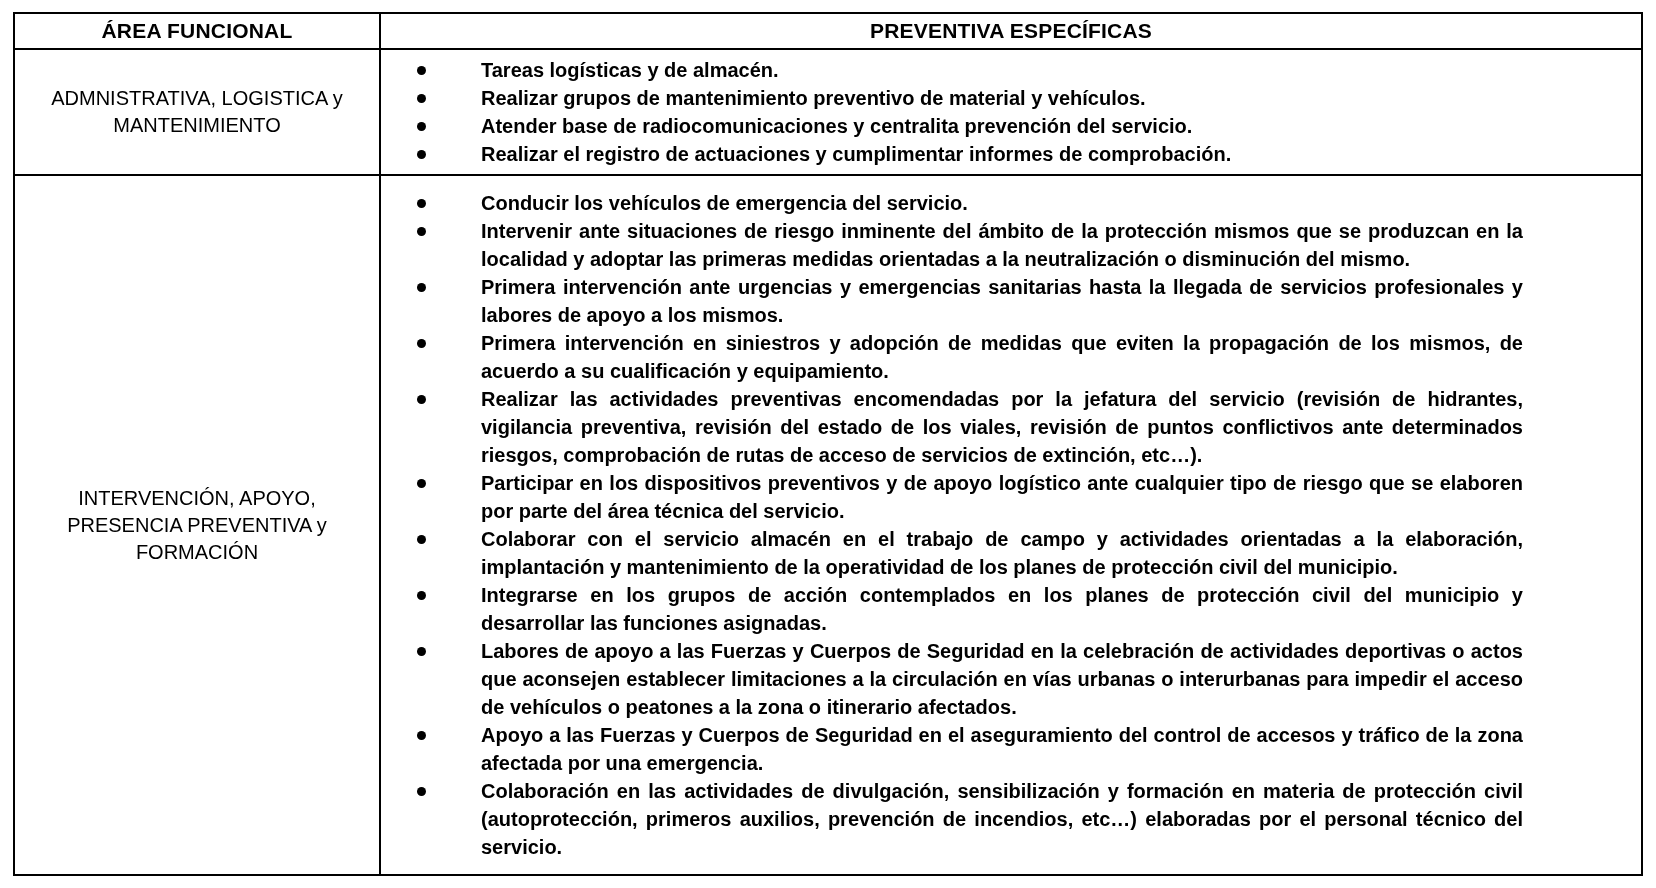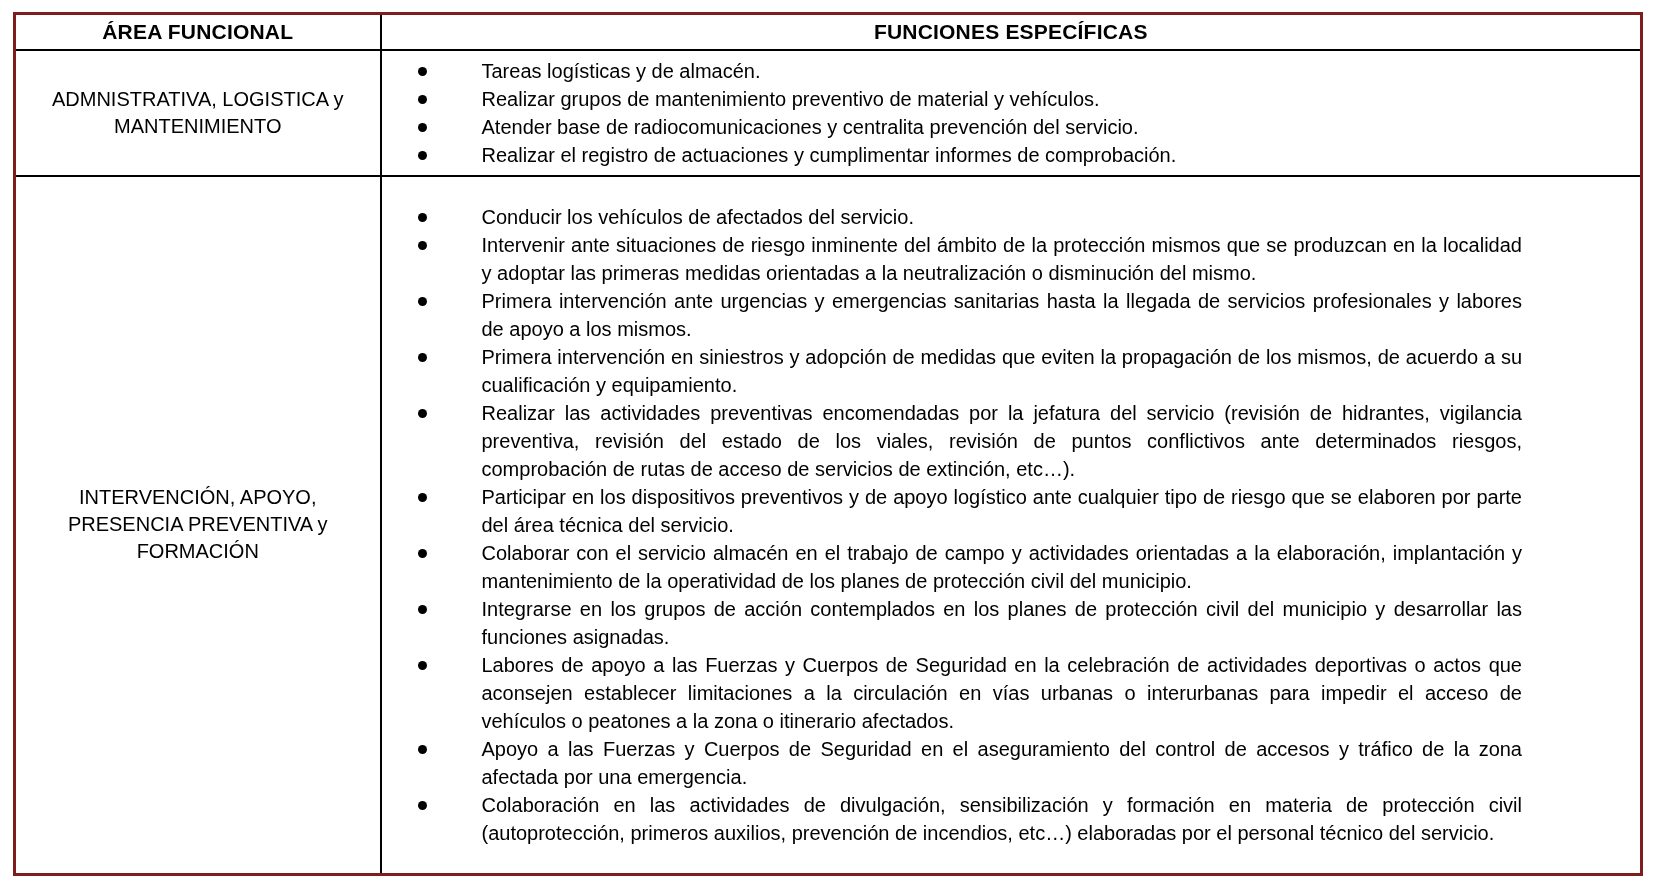--- a/index.html
+++ b/index.html
@@ -13,21 +13,21 @@
   .page {
     width: 1656px;
     height: 888px;
     padding: 12px 13px 12px 13px;
     background: #ffffff;
   }
   table.doc-table {
     width: 100%;
     height: 100%;
     border-collapse: collapse;
-    border: 3px solid #7f1d1d;
+    border: 1px solid #7f1d1d;
     table-layout: fixed;
     padding-left: 36px;
   }
   table.doc-table th,
   table.doc-table td {
     border: 2px solid #000000;
   }
   thead tr { height: 36px; }
   th.col-header {
     font-size: 21px;
@@ -42,20 +42,21 @@
   td.area-cell {
     text-align: center;
     vertical-align: middle;
     font-size: 20px;
     line-height: 27px;
     padding: 4px 14px;
   }
   td.functions-cell {
     vertical-align: middle;
     padding: 6px 0;
+    font-weight: bold;
   }
   ul.functions-list {
     list-style: none;
     margin: 0;
     padding: 0;
   }
   ul.functions-list li {
     position: relative;
     font-size: 20px;
     line-height: 28px;
@@ -79,40 +80,40 @@
 
 <div class="page">
   <table class="doc-table">
     <colgroup>
       <col class="area-col">
       <col>
     </colgroup>
     <thead>
       <tr>
         <th class="col-header">ÁREA FUNCIONAL</th>
-        <th class="col-header">FUNCIONES ESPECÍFICAS</th>
+        <th class="col-header">PREVENTIVA ESPECÍFICAS</th>
       </tr>
     </thead>
     <tbody>
       <tr class="row-admin">
         <td class="area-cell">ADMNISTRATIVA, LOGISTICA y MANTENIMIENTO</td>
         <td class="functions-cell">
           <ul class="functions-list">
               <li>Tareas logísticas y de almacén.</li>
               <li>Realizar grupos de mantenimiento preventivo de material y vehículos.</li>
               <li>Atender base de radiocomunicaciones y centralita prevención del servicio.</li>
               <li>Realizar el registro de actuaciones y cumplimentar informes de comprobación.</li>
             </ul>
         </td>
       </tr>
       <tr>
         <td class="area-cell">INTERVENCIÓN, APOYO, PRESENCIA PREVENTIVA y FORMACIÓN</td>
         <td class="functions-cell">
           <ul class="functions-list">
-              <li>Conducir los vehículos de afectados del servicio.</li>
+              <li>Conducir los vehículos de emergencia del servicio.</li>
               <li>Intervenir ante situaciones de riesgo inminente del ámbito de la protección mismos que se produzcan en la localidad y adoptar las primeras medidas orientadas a la neutralización o disminución del mismo.</li>
               <li>Primera intervención ante urgencias y emergencias sanitarias hasta la llegada de servicios profesionales y labores de apoyo a los mismos.</li>
               <li>Primera intervención en siniestros y adopción de medidas que eviten la propagación de los mismos, de acuerdo a su cualificación y equipamiento.</li>
               <li>Realizar las actividades preventivas encomendadas por la jefatura del servicio (revisión de hidrantes, vigilancia preventiva, revisión del estado de los viales, revisión de puntos conflictivos ante determinados riesgos, comprobación de rutas de acceso de servicios de extinción, etc…).</li>
               <li>Participar en los dispositivos preventivos y de apoyo logístico ante cualquier tipo de riesgo que se elaboren por parte del área técnica del servicio.</li>
               <li>Colaborar con el servicio almacén en el trabajo de campo y actividades orientadas a la elaboración, implantación y mantenimiento de la operatividad de los planes de protección civil del municipio.</li>
               <li>Integrarse en los grupos de acción contemplados en los planes de protección civil del municipio y desarrollar las funciones asignadas.</li>
               <li>Labores de apoyo a las Fuerzas y Cuerpos de Seguridad en la celebración de actividades deportivas o actos que aconsejen establecer limitaciones a la circulación en vías urbanas o interurbanas para impedir el acceso de vehículos o peatones a la zona o itinerario afectados.</li>
               <li>Apoyo a las Fuerzas y Cuerpos de Seguridad en el aseguramiento del control de accesos y tráfico de la zona afectada por una emergencia.</li>
               <li>Colaboración en las actividades de divulgación, sensibilización y formación en materia de protección civil (autoprotección, primeros auxilios, prevención de incendios, etc…) elaboradas por el personal técnico del servicio.</li>

